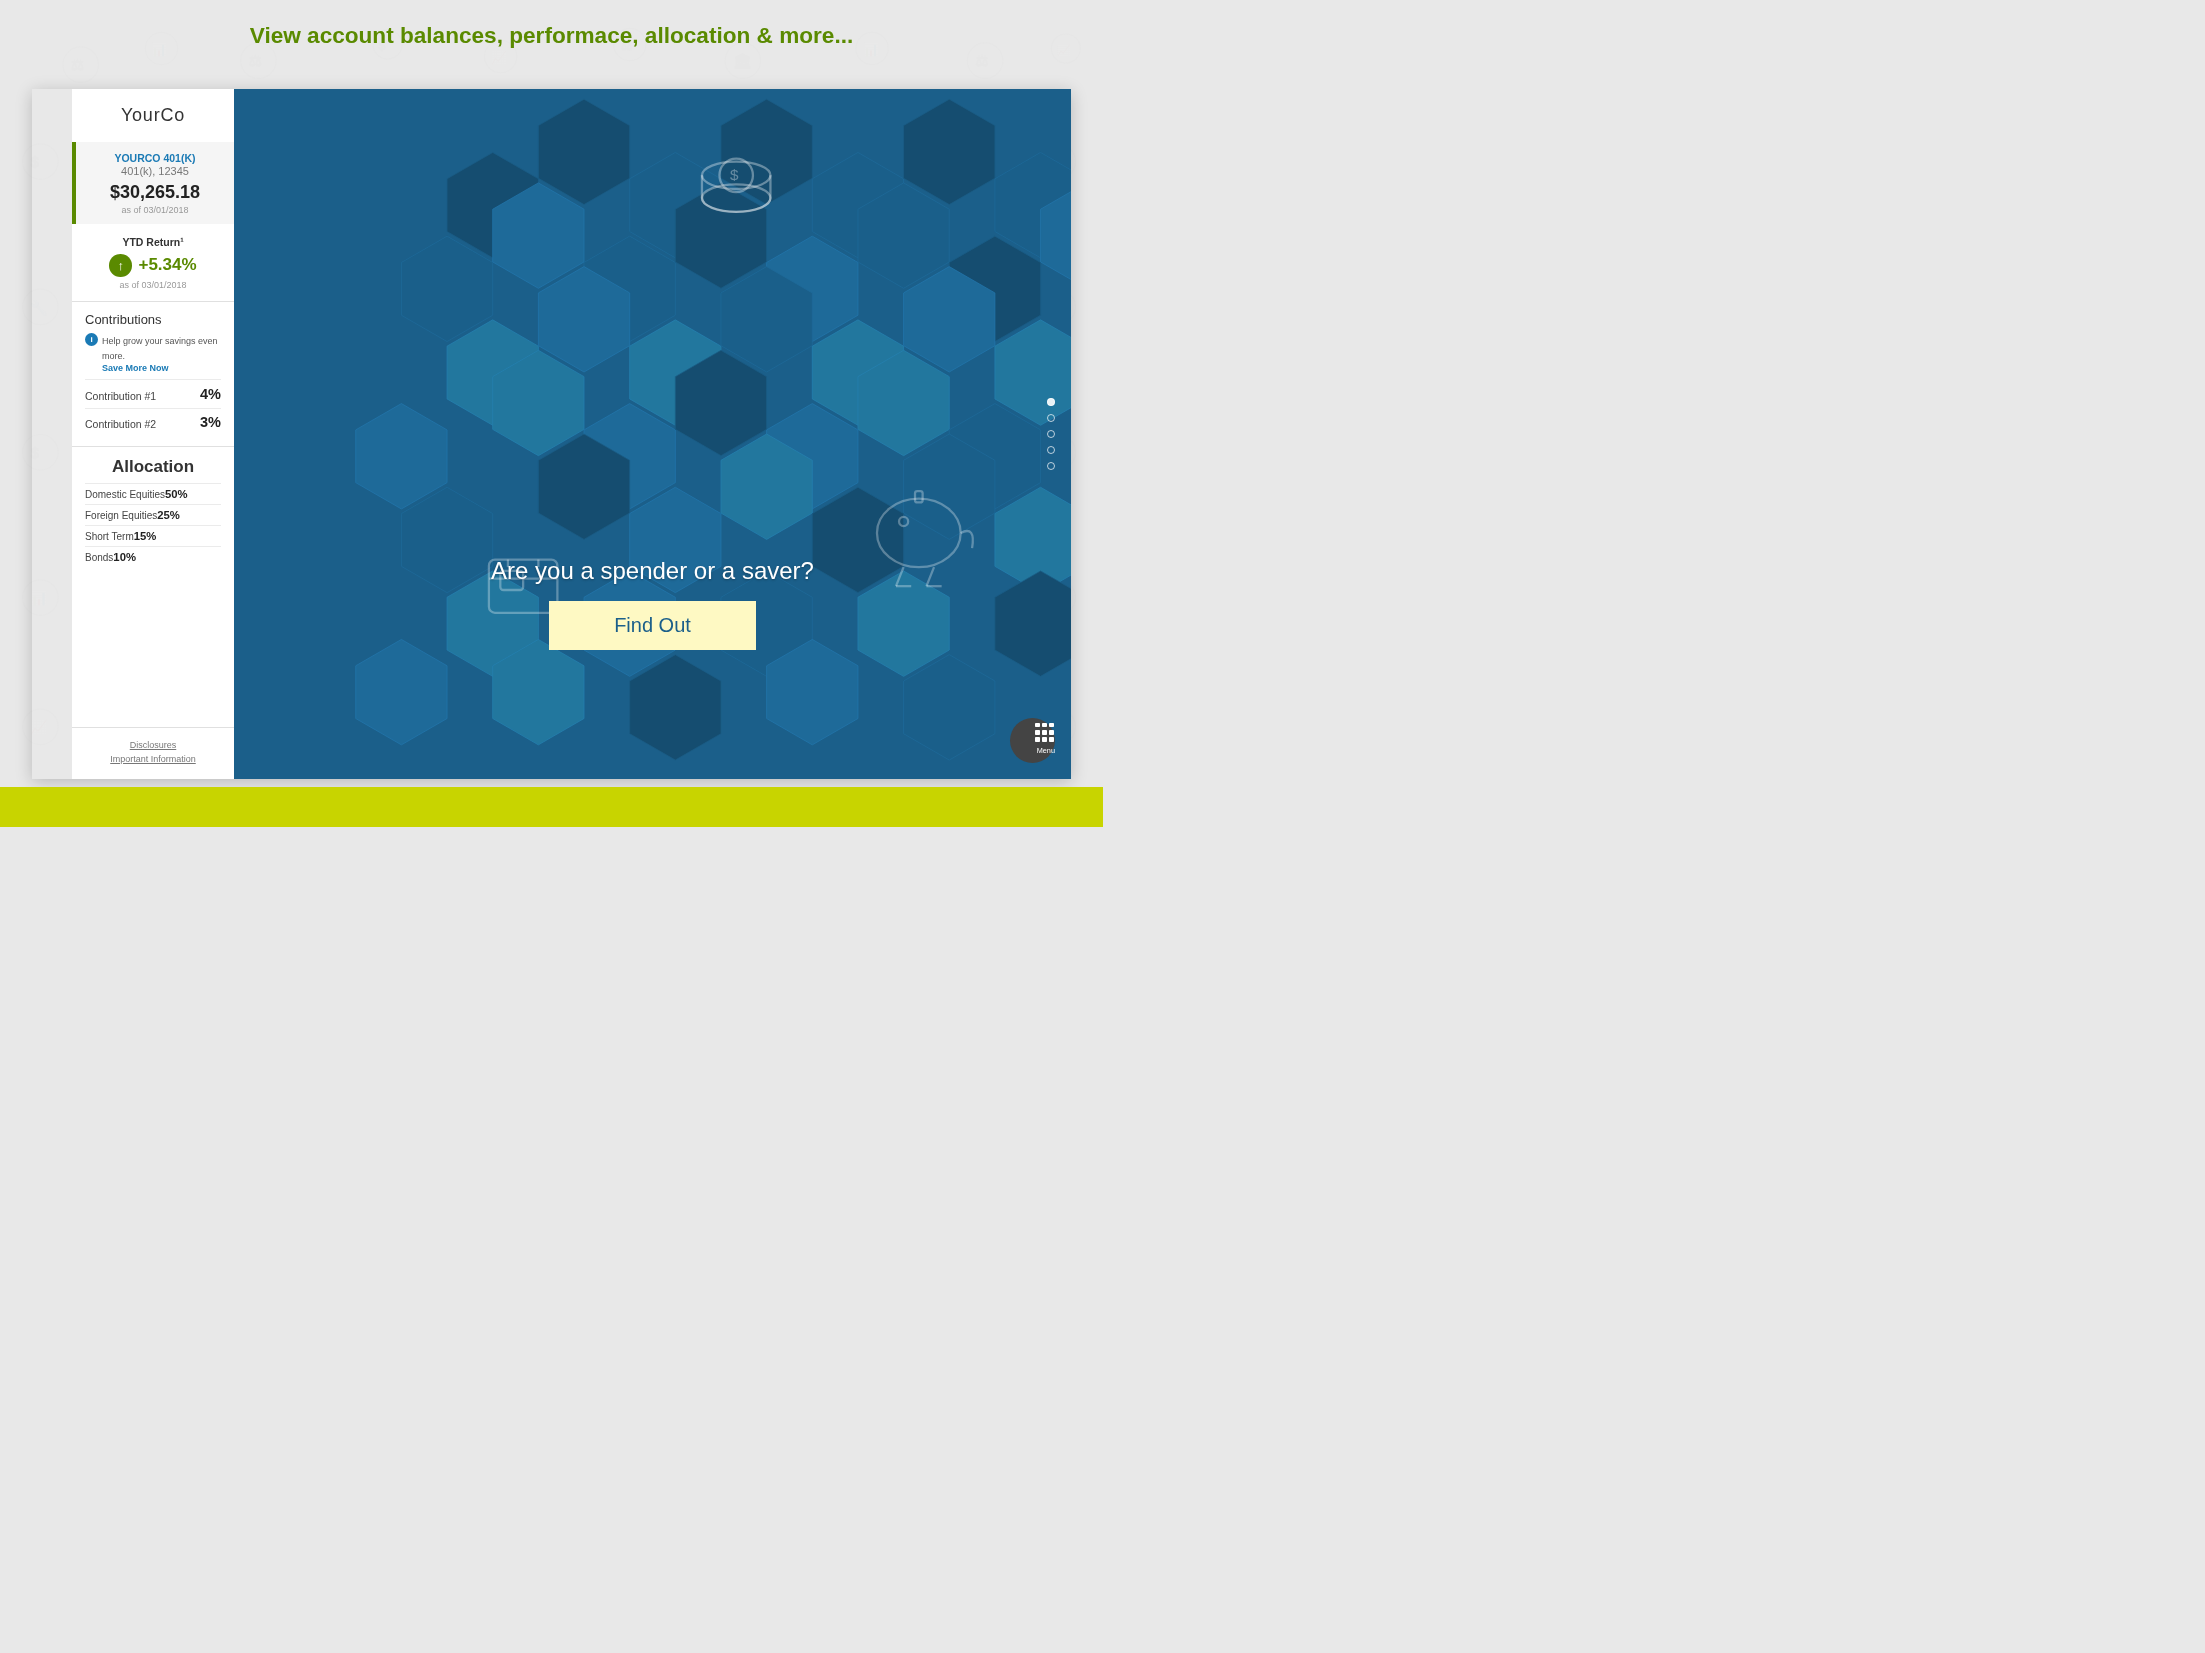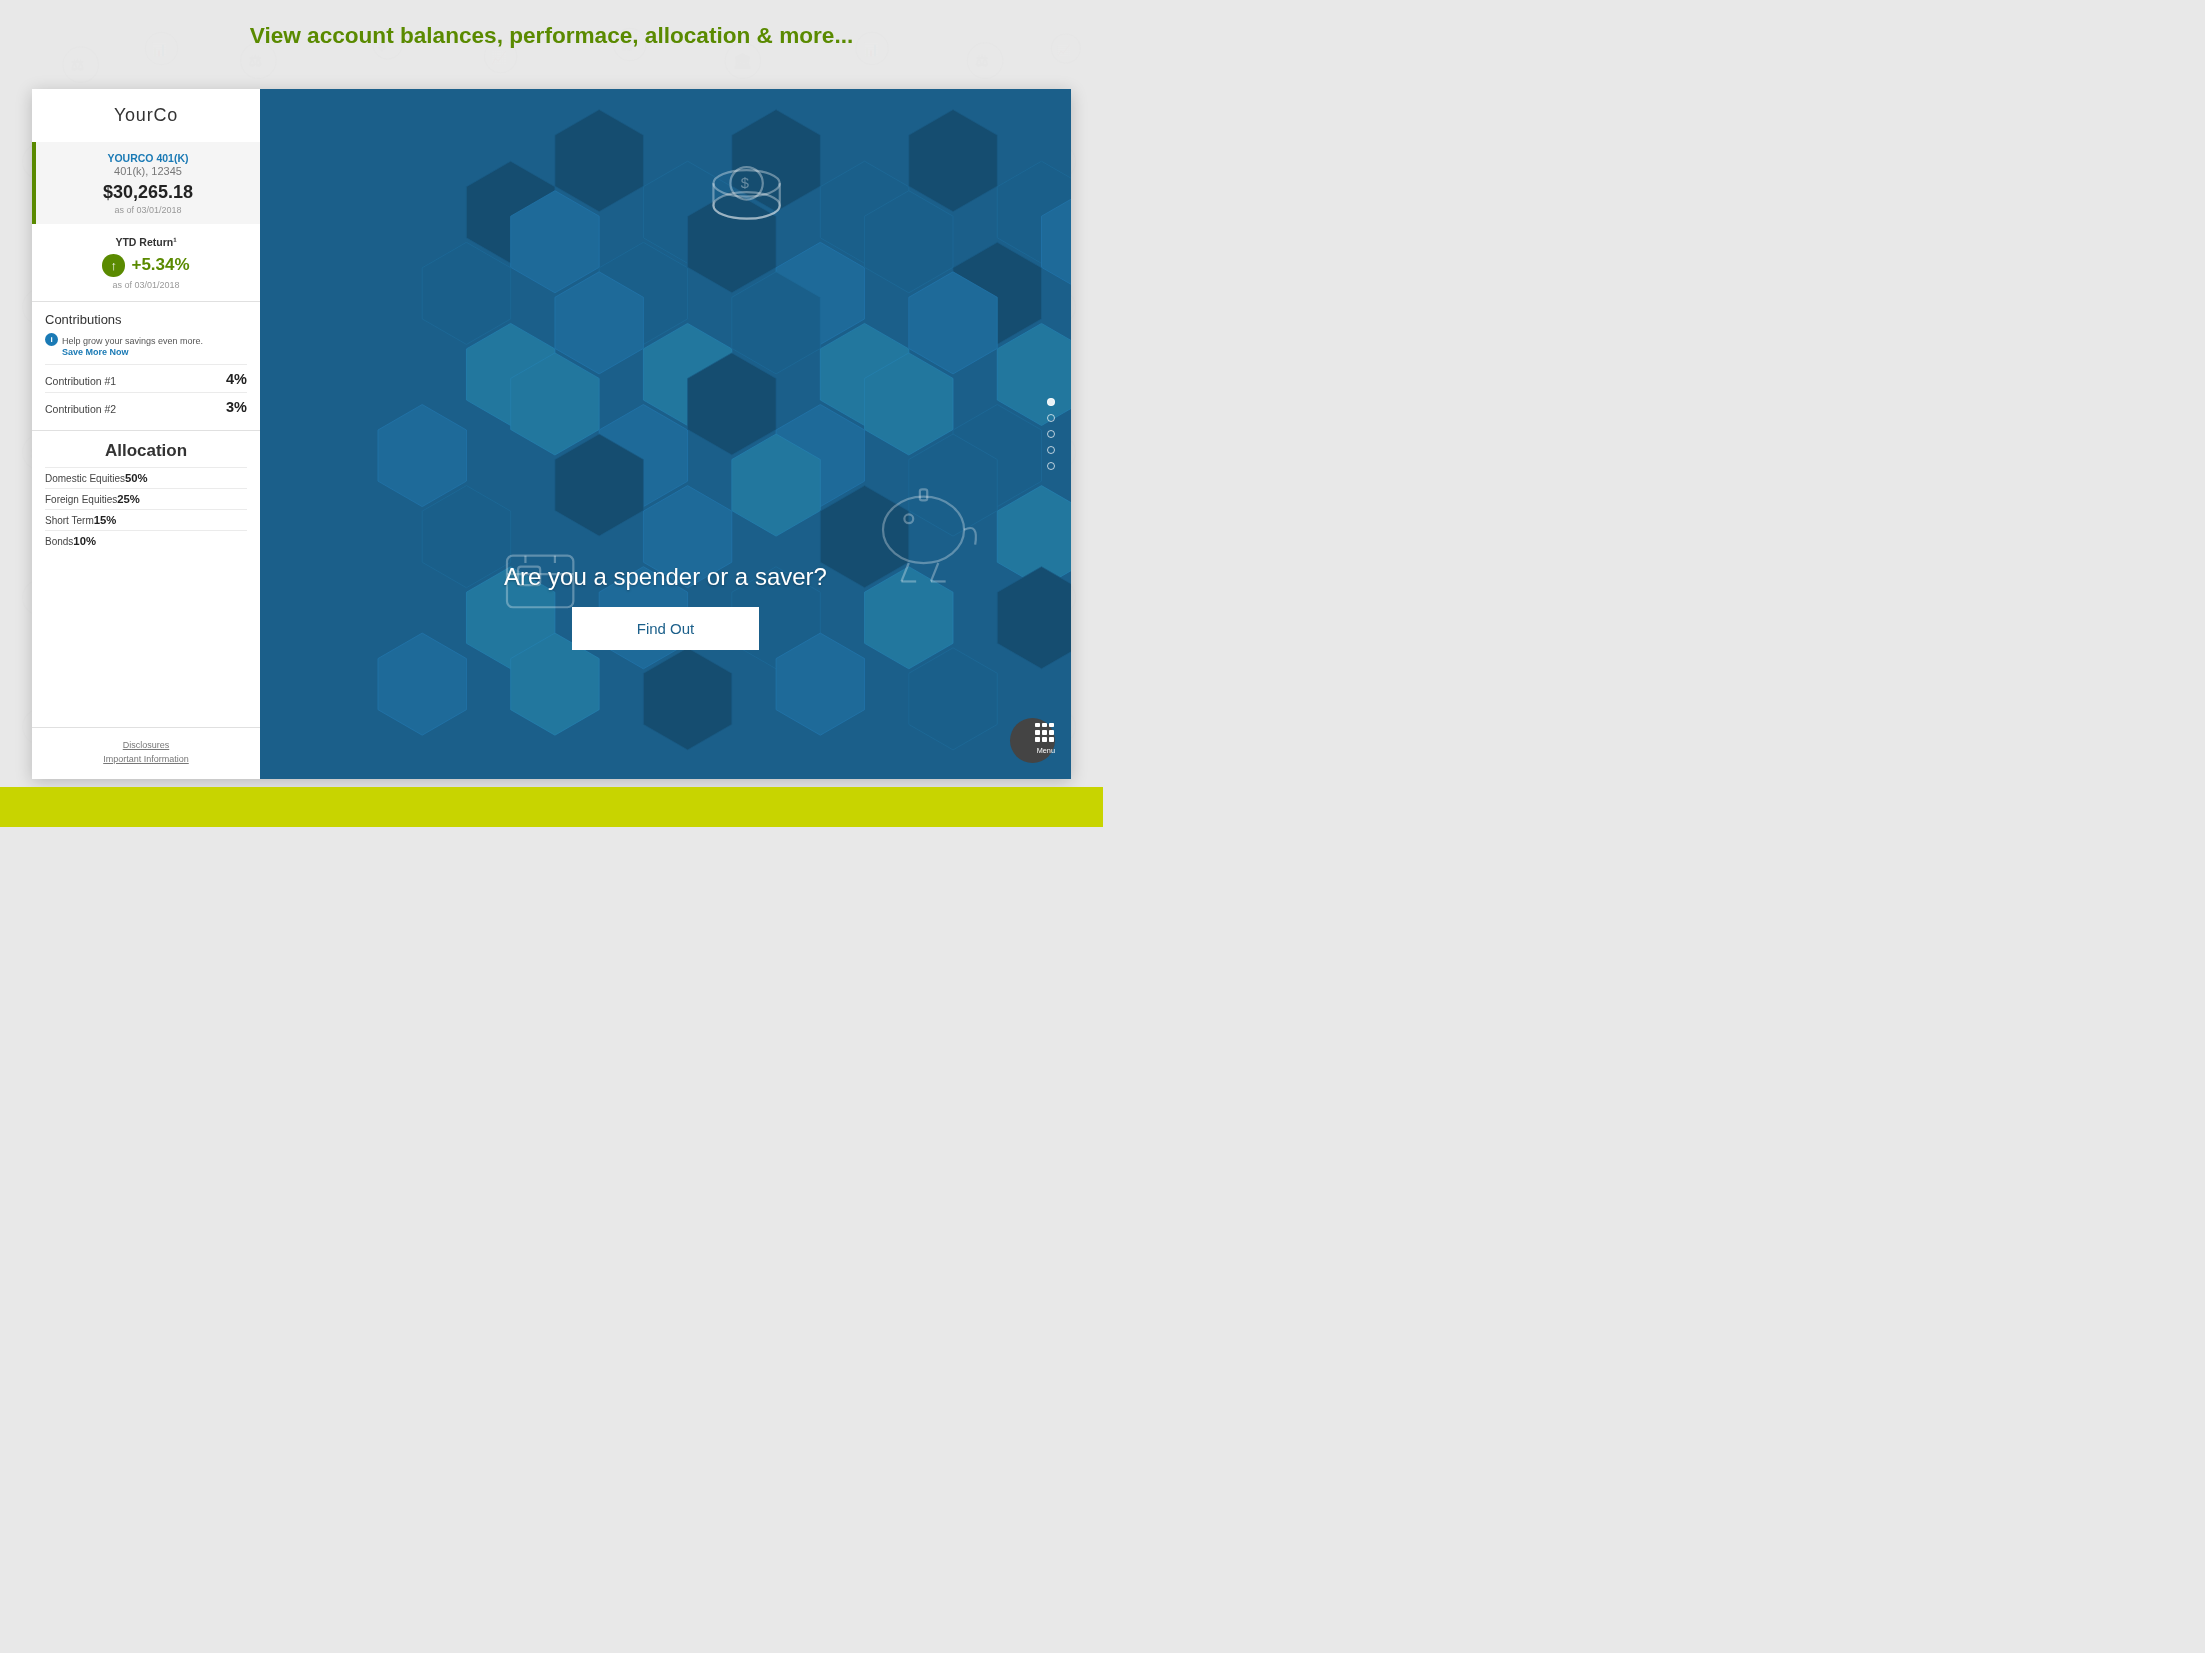--- a/index.html
+++ b/index.html
@@ -40,26 +40,27 @@
       left: 32px;
       right: 32px;
       bottom: 48px;
       display: flex;
       z-index: 2;
       box-shadow: 0 3.2px 16px rgba(0,0,0,0.2);
     }
 
     
     .sidebar {
-      width: 228px;
+      width: 162px;
       background: #ffffff;
       flex-shrink: 0;
       display: flex;
       flex-direction: column;
       overflow: hidden;
+      margin-left: 40px;
     }
 
     
     .logo-area {
       padding: 16px;
       text-align: center;
       background: #ffffff;
     }
     .logo-text {
       font-size: 18px;
@@ -260,25 +261,25 @@
       z-index: 5;
     }
     .hero-title {
       color: #ffffff;
       font-size: 24px;
       font-weight: 400;
       margin-bottom: 16px;
       text-shadow: 0 0.8px 2.4px rgba(0,0,0,0.3);
     }
     .find-out-btn {
-      background: #ffffff;
+      background: #fef9c3;
       color: #1b5f8a;
       border: none;
       padding: 13px 65px;
-      font-size: 15px;
+      font-size: 20px;
       font-weight: 500;
       cursor: pointer;
       display: inline-block;
     }
 
     
     .pagination-dots {
       position: absolute;
       right: 16px;
       top: 50%;

